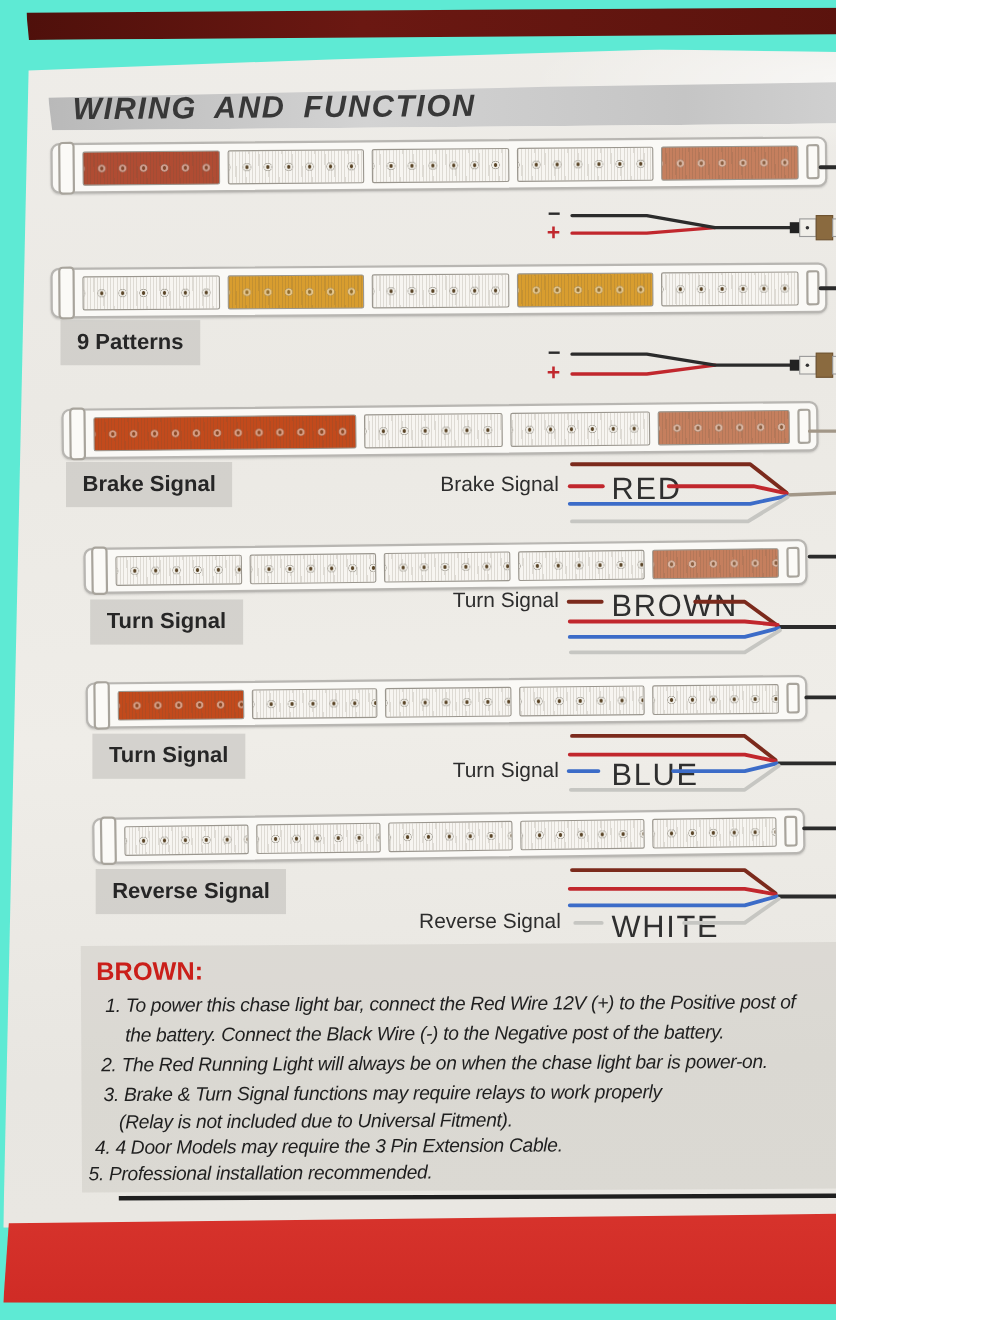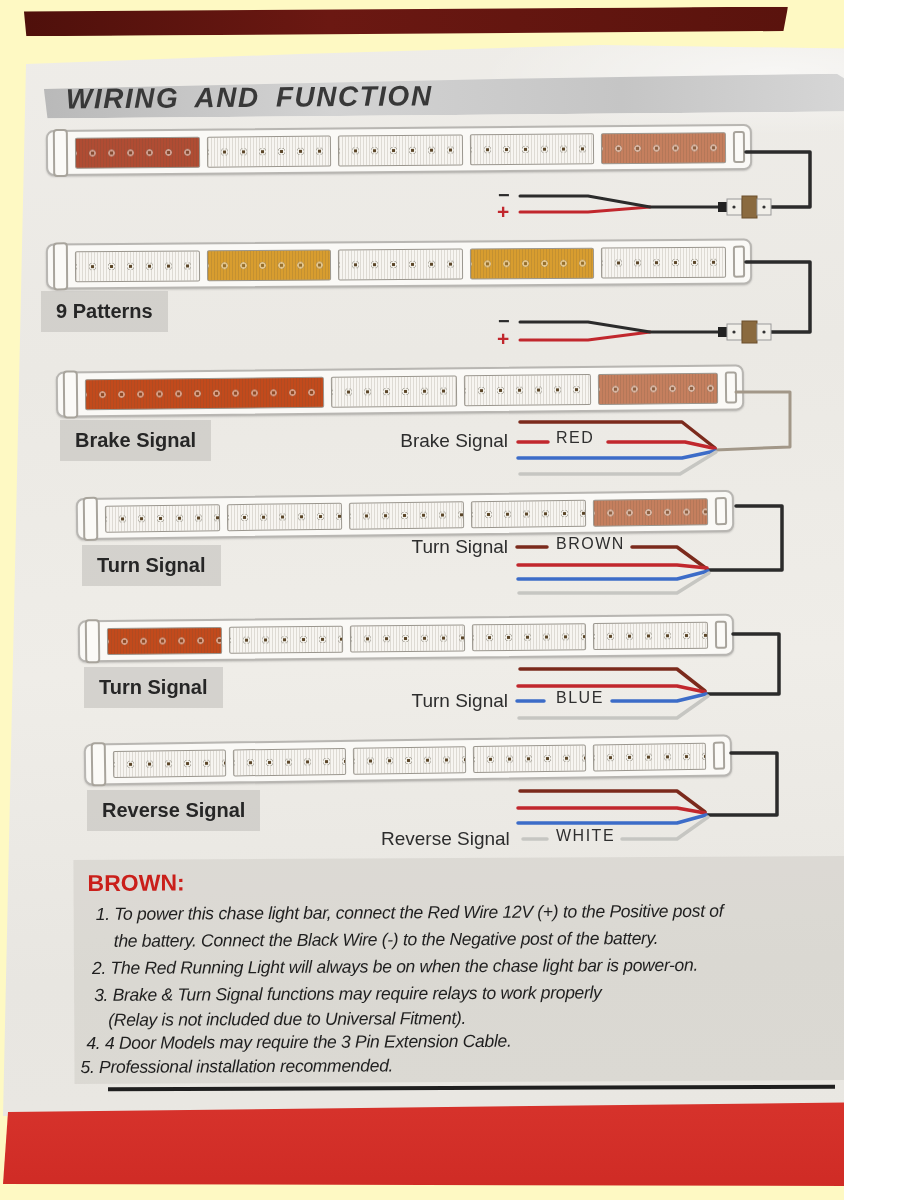--- a/index.html
+++ b/index.html
@@ -1,16 +1,16 @@
 <!DOCTYPE html>
 <html style="--paper: #edebe6; --banner_gray: #c8c8c8; --title_text: #383838; --label_text: #262626; --seg_white: #f7f5f1; --seg_red: #b04c33; --seg_bright: #c24a1c; --seg_copper: #c57f5e; --seg_amber: #d89d2f; --wire_black: #2b2b2b; --wire_red: #c1272d; --wire_brown: #7b2a1c; --wire_blue: #3c6cc8; --wire_white: #c6c6c2; --trunk_gray: #a29788; --connector_body: #8a6a3f; --note_heading: #ca1f1a; --cover_red: #d7332c; --top_strip: #5c130d; --divider: #1f1f1f;"><head>
 <meta charset="utf-8">
 <style>
   html,body{margin:0;padding:0;background:#ffffff;}
-  #photo{position:relative;width:844px;height:1200px;background:#fef9c3;overflow:hidden;
+  #photo{position:relative;width:760px;height:1200px;background:#5eead4;overflow:hidden;
          font-family:"Liberation Sans",sans-serif;}
 
   
   #top-strip{position:absolute;left:24px;top:8px;width:764px;height:27px;
     background:linear-gradient(90deg,#4f100b,#6b1812 40%,#5a130d);
     clip-path:polygon(0 8%,100% 0,99.4% 90%,0.3% 100%);transform:rotate(-0.2deg);}
 
   
   #paper{position:absolute;left:0;top:0;width:900px;height:1200px;
     clip-path:polygon(26px 64px,300px 54px,600px 45px,874px 49px,886px 430px,898px 1112px,450px 1120px,3px 1116px);
@@ -47,21 +47,21 @@
   .seg.amber{background:var(--seg_amber);}
   .seg.red::after,.seg.bright::after,.seg.copper::after,.seg.amber::after{opacity:0.5;}
 
   
   .chip{position:absolute;background:rgba(186,184,179,0.5);color:var(--label_text);
     font-weight:bold;font-size:20px;padding:9px 15px;white-space:nowrap;}
   .chip .sub{font-weight:normal;font-size:19px;margin-top:4px;}
 
   
   .wtext{position:absolute;font-size:19px;color:#2d2d2d;white-space:nowrap;}
-  .wcolor{position:absolute;font-size:16px;color:#2f2f2f;letter-spacing:1.5px;white-space:nowrap;}
+  .wcolor{position:absolute;font-size:28px;color:#2f2f2f;letter-spacing:1.5px;white-space:nowrap;}
   .sym{position:absolute;font-weight:bold;font-size:20px;color:#2b2b2b;}
   .sym.plus{color:var(--wire_red);font-size:21px;}
   svg.wires{position:absolute;overflow:visible;}
   svg.wires path{fill:none;stroke-linejoin:round;stroke-linecap:round;}
 
   
   #note-panel{position:absolute;left:74px;top:858px;width:788px;height:224px;
     background:rgba(190,187,181,0.32);transform:rotate(-0.3deg);}
   #note-heading{position:absolute;left:14px;top:10px;font-size:23px;font-weight:bold;color:var(--note_heading);}
   .note-line{position:absolute;font-size:17.5px;font-style:italic;letter-spacing:-0.3px;
@@ -113,21 +113,21 @@
 
   <div class="bar" id="bar2" style="left:46px;top:241px;width:706px;transform:rotate(-0.4deg);">
     <div class="bracket"></div>
     <div class="seg white"></div>
       <div class="seg amber"></div>
       <div class="seg white"></div>
       <div class="seg amber"></div>
       <div class="seg white"></div>
       <div class="cap"></div>
   </div>
-  <div class="chip" style="left:41px;top:291px;">
+  <div class="chip" style="left:55px;top:291px;">
     <div>9 Patterns</div>
   </div>
   <span class="sym" style="left:498px;top:310px;">−</span>
   <span class="sym plus" style="left:497px;top:327px;">+</span>
   <svg class="wires" style="left:488px;top:248px;" width="336" height="110" viewBox="0 0 336 110">
     <path d="M32,92 L100,92 L162,84" style="stroke:var(--wire_red);" stroke-width="3"></path>
     <path d="M32,74 L100,74 L162,84 L230,84" style="stroke:var(--wire_black);" stroke-width="3"></path>
     <path d="M283,84 L322,84 L322,14 L258,14" style="stroke:var(--wire_black);" stroke-width="3.5"></path>
     <g>
       <rect x="230" y="79" width="9" height="10" fill="#222"></rect>

